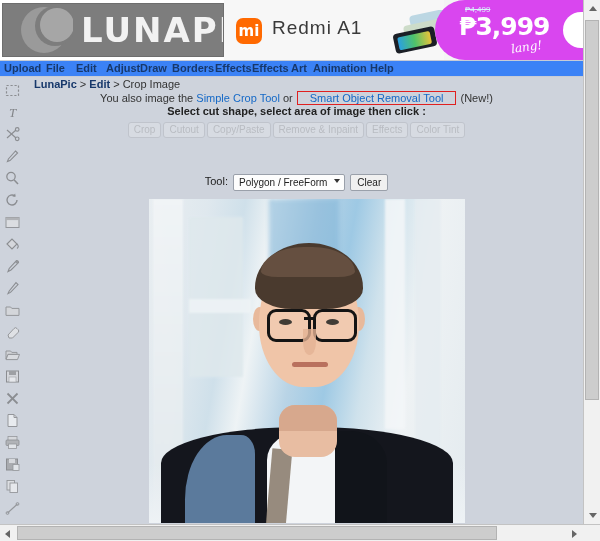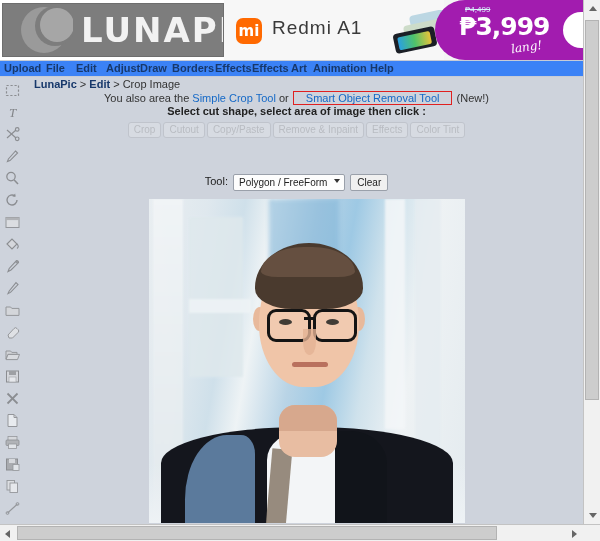--- a/index.html
+++ b/index.html
@@ -15,21 +15,21 @@
   .topstrip{position:absolute;left:0;top:0;width:583px;height:60px;background:#ffffff;overflow:hidden;}
   .logo{position:absolute;left:2px;top:3px;width:222px;height:54px;background:#7d7d7d;border:1px solid #6e6e6e;box-sizing:border-box;overflow:hidden;}
   .logo .moon{position:absolute;left:14px;top:-2px;width:56px;height:56px;}
   .logo .lt{position:absolute;left:78px;top:6px;font-size:34px;font-weight:bold;letter-spacing:2px;color:#f2f2f2;font-family:"DejaVu Sans",sans-serif;}
   .adwrap{position:absolute;left:224px;top:0;width:359px;height:60px;background:#f4f4f4;overflow:hidden;}
   .ad-left{position:absolute;left:0;top:0;width:220px;height:64px;background:#f7f7f7;}
   .mi-logo{position:absolute;left:12px;top:18px;width:26px;height:26px;border-radius:7px;background:#ff6900;}
   .mi-glyph{position:absolute;left:0;top:0;width:26px;height:26px;color:#fff;font-size:15px;font-weight:bold;text-align:center;line-height:26px;font-family:"DejaVu Sans",sans-serif;}
   .ad-title{position:absolute;left:48px;top:17px;font-size:19px;color:#3a3a3a;letter-spacing:1px;}
   .phones{position:absolute;left:160px;top:10px;width:78px;height:44px;}
-  .ad-right{position:absolute;left:211px;top:0;width:148px;height:60px;background:#a21caf;border-top-left-radius:60px 60px;border-bottom-left-radius:60px 60px;}
+  .ad-right{position:absolute;left:211px;top:0;width:148px;height:60px;background:#d946ef;border-top-left-radius:60px 60px;border-bottom-left-radius:60px 60px;}
   .old-price{position:absolute;left:30px;top:5px;font-size:8px;color:#d9f4fb;text-decoration:line-through;}
   .new-price{position:absolute;left:24px;top:12px;font-size:25px;font-weight:bold;color:#ffffff;letter-spacing:-1px;font-family:"DejaVu Sans",sans-serif;}
   .lang{position:absolute;left:76px;top:40px;font-size:12px;color:#ffffff;font-style:italic;font-family:"DejaVu Serif",serif;transform:rotate(-8deg);}
   .ad-circle{position:absolute;right:-16px;top:12px;width:36px;height:36px;border-radius:50%;background:#ffffff;}
 
   
   .menubar{position:absolute;left:0;top:60px;width:583px;height:17px;background:#3b82f6;border-top:1px solid #c7ccd6;border-bottom:1px solid #c7ccd6;box-sizing:border-box;}
   .menubar .mi{position:absolute;top:1px;font-size:11px;color:#17386b;font-weight:bold;white-space:nowrap;cursor:default;}
 
   
@@ -294,21 +294,21 @@
       </span>
 
   </div>
 
   <div class="content">
 
     <div class="crumb">
       <a href="#">LunaPic</a><span class="sep"> &gt; </span><a href="#">Edit</a><span class="sep"> &gt; </span><span class="tail">Crop Image</span>
     </div>
 
-    <div class="line2"><span>You also area the </span><a href="#">Simple Crop Tool</a><span> or </span><span class="redbox"><a href="#">Smart Object Removal Tool</a></span><span> (New!)</span></div>
+    <div class="line2"><span>You also image the </span><a href="#">Simple Crop Tool</a><span> or </span><span class="redbox"><a href="#">Smart Object Removal Tool</a></span><span> (New!)</span></div>
 
     <div class="line3">Select cut shape, select area of image then click :</div>
 
     <div class="btnrow">
       <span class="gbtn">Crop</span><span class="gbtn">Cutout</span><span class="gbtn">Copy/Paste</span><span class="gbtn">Remove &amp; Inpaint</span><span class="gbtn">Effects</span><span class="gbtn">Color Tint</span>
     </div>
 
     <div class="toolrow">
       <span class="lbl">Tool:</span><span class="selbox"><span>Polygon / FreeForm</span><span class="carrow"></span></span><span class="clearbtn">Clear</span>
     </div>

